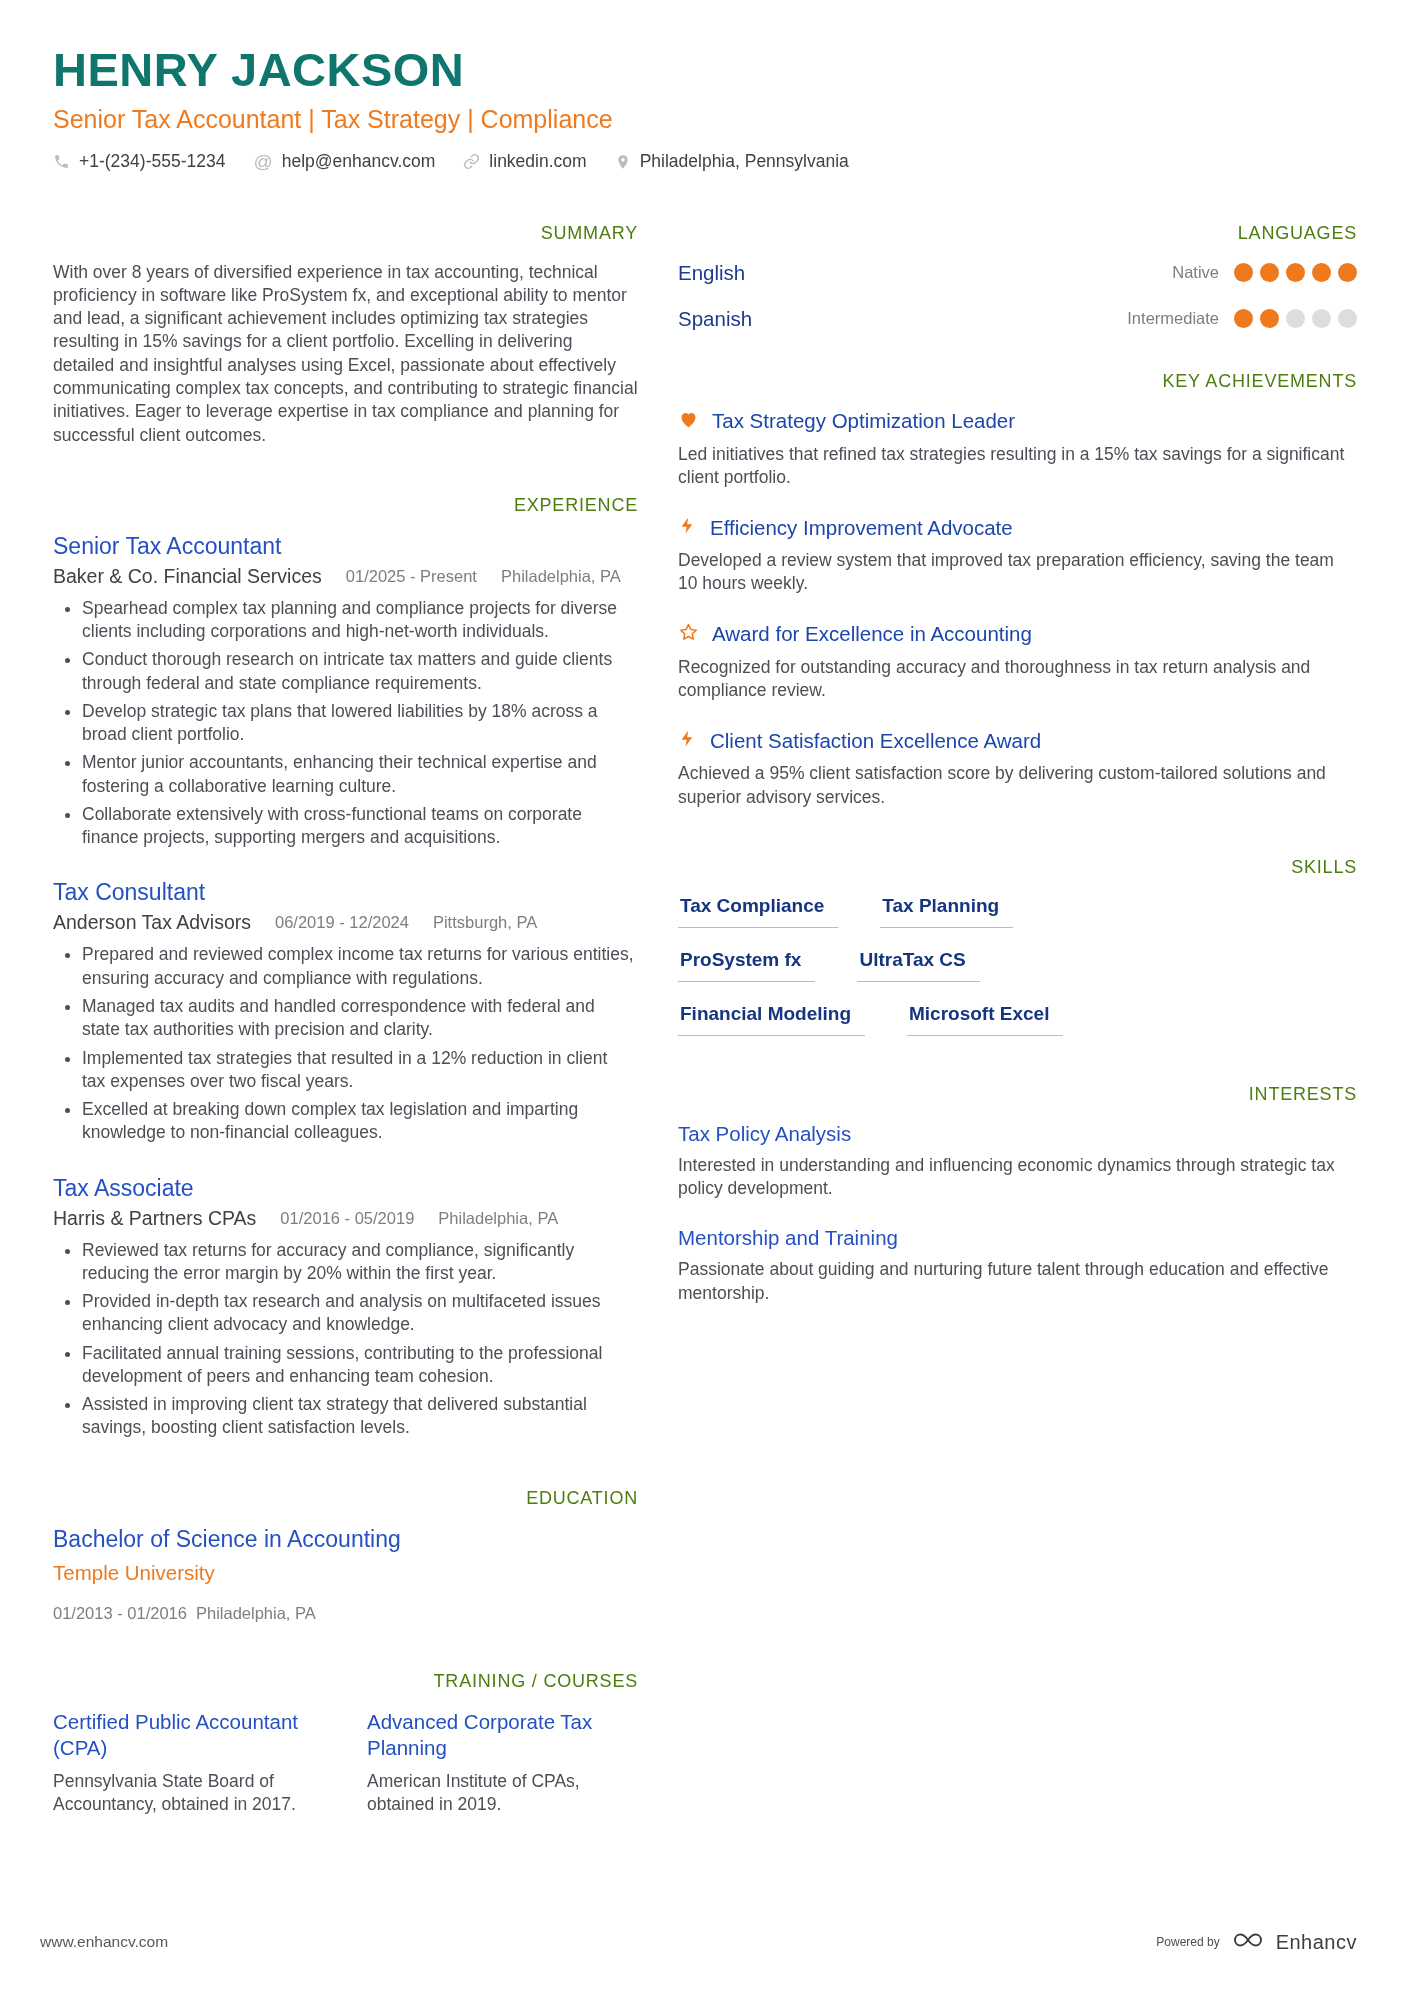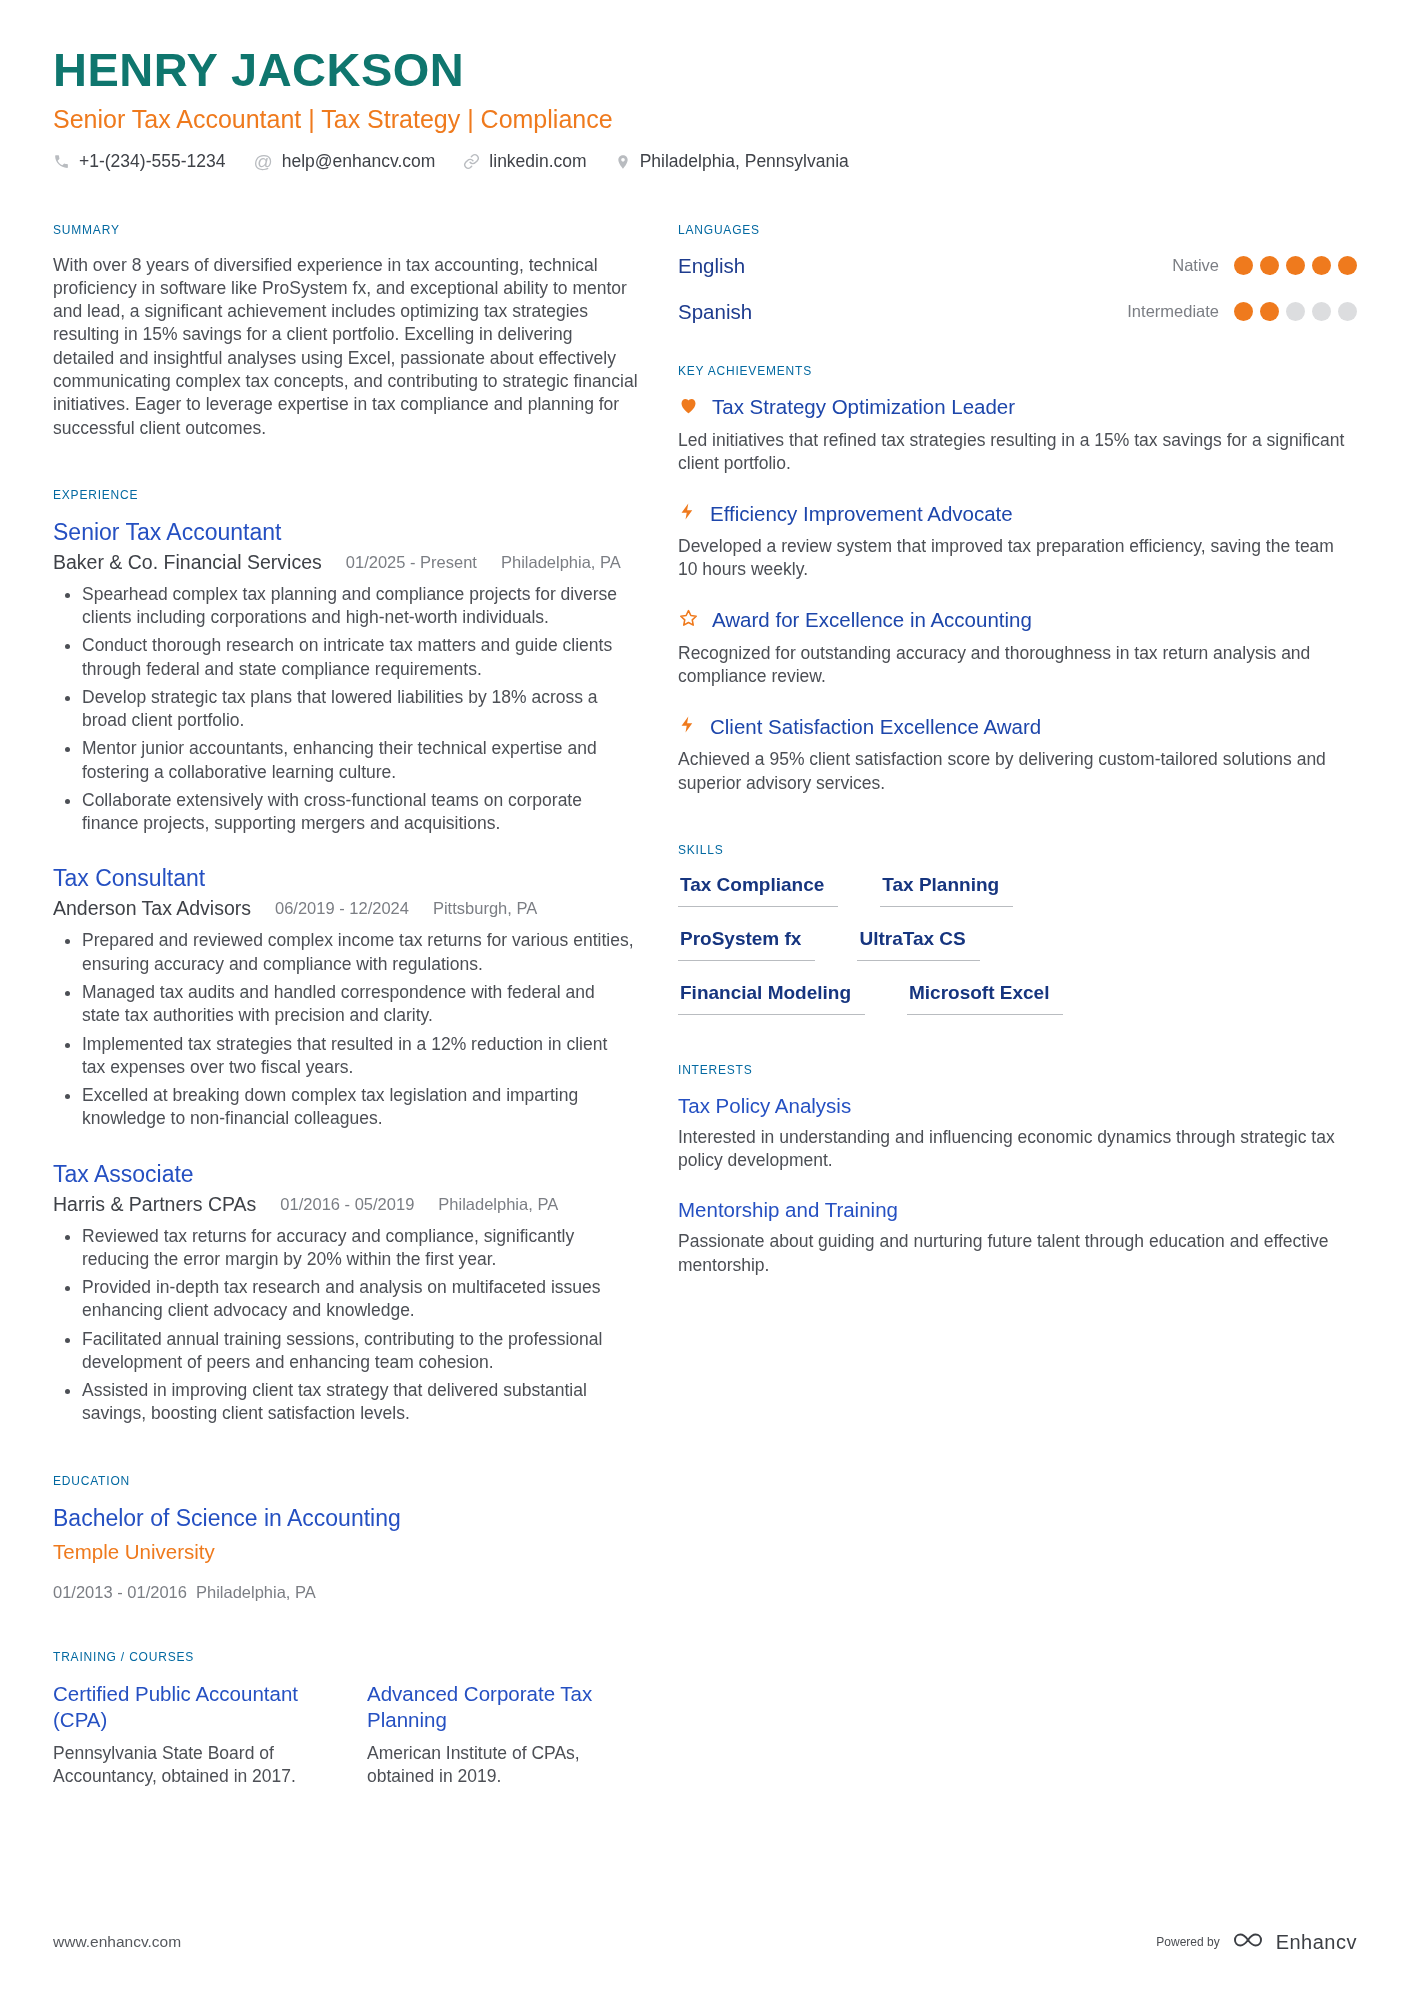--- a/index.html
+++ b/index.html
@@ -18,21 +18,21 @@
   .contact-item { display:flex; align-items:center; gap:9px; font-size:17.5px; color:#3f4248; }
   .cicon { display:flex; align-items:center; color:#b9bcc0; }
   .at-glyph { font-size:19px; color:#b9bcc0; font-weight:400; }
 
   
   .columns { display:flex; gap:40px; margin-top:50px; }
   .col-left { width:585px; flex:none; }
   .col-right { flex:1; }
 
   .section { margin-bottom:48px; }
-  .section-label { font-size:12px; color:#0369a1; letter-spacing:.8px; margin-bottom:17px; }
+  .section-label { font-size:18px; color:#4d7c0f; letter-spacing:.8px; margin-bottom:17px;text-align:right; }
 
   .body-text { font-size:17.5px; color:#4c4f55; line-height:1.33; }
 
   
   .job { margin-bottom:30px; }
   .job-title { font-size:23px; color:#2550c2; font-weight:500; margin-bottom:5px; }
   .job-meta { display:flex; align-items:center; gap:24px; margin-bottom:9px; }
   .company { font-size:19.5px; color:#3e4147; font-weight:500; }
   .meta-gray { font-size:16.5px; color:#7b7e84; }
   ul.bullets { margin:4px; padding-left:25px; }
@@ -66,21 +66,21 @@
 
   
   .skills-row { display:flex; gap:42px; margin-bottom:21px; }
   .skill { font-size:19px; font-weight:700; color:#16357f; border-bottom:1.5px solid #b9bcc0; padding:0 14px 10px 2px; }
 
   
   .interest { margin-bottom:26px; }
   .interest-title { font-size:20.5px; color:#2550c2; margin-bottom:8px; }
 
   
-  .footer { position:absolute; left:53px; right:53px; bottom:38px; display:flex; justify-content:space-between; align-items:center; }
+  .footer { position:absolute; left:40px; right:53px; bottom:38px; display:flex; justify-content:space-between; align-items:center; }
   .footer-url { font-size:15.5px; color:#55585d; }
   .powered { display:flex; align-items:center; gap:11px; }
   .powered-label { font-size:12px; color:#4a4d52; }
   .brand { font-size:20px; color:#3c3f44; letter-spacing:.5px; }
 </style>
 </head>
 <body>
 
 <div class="page">
 

